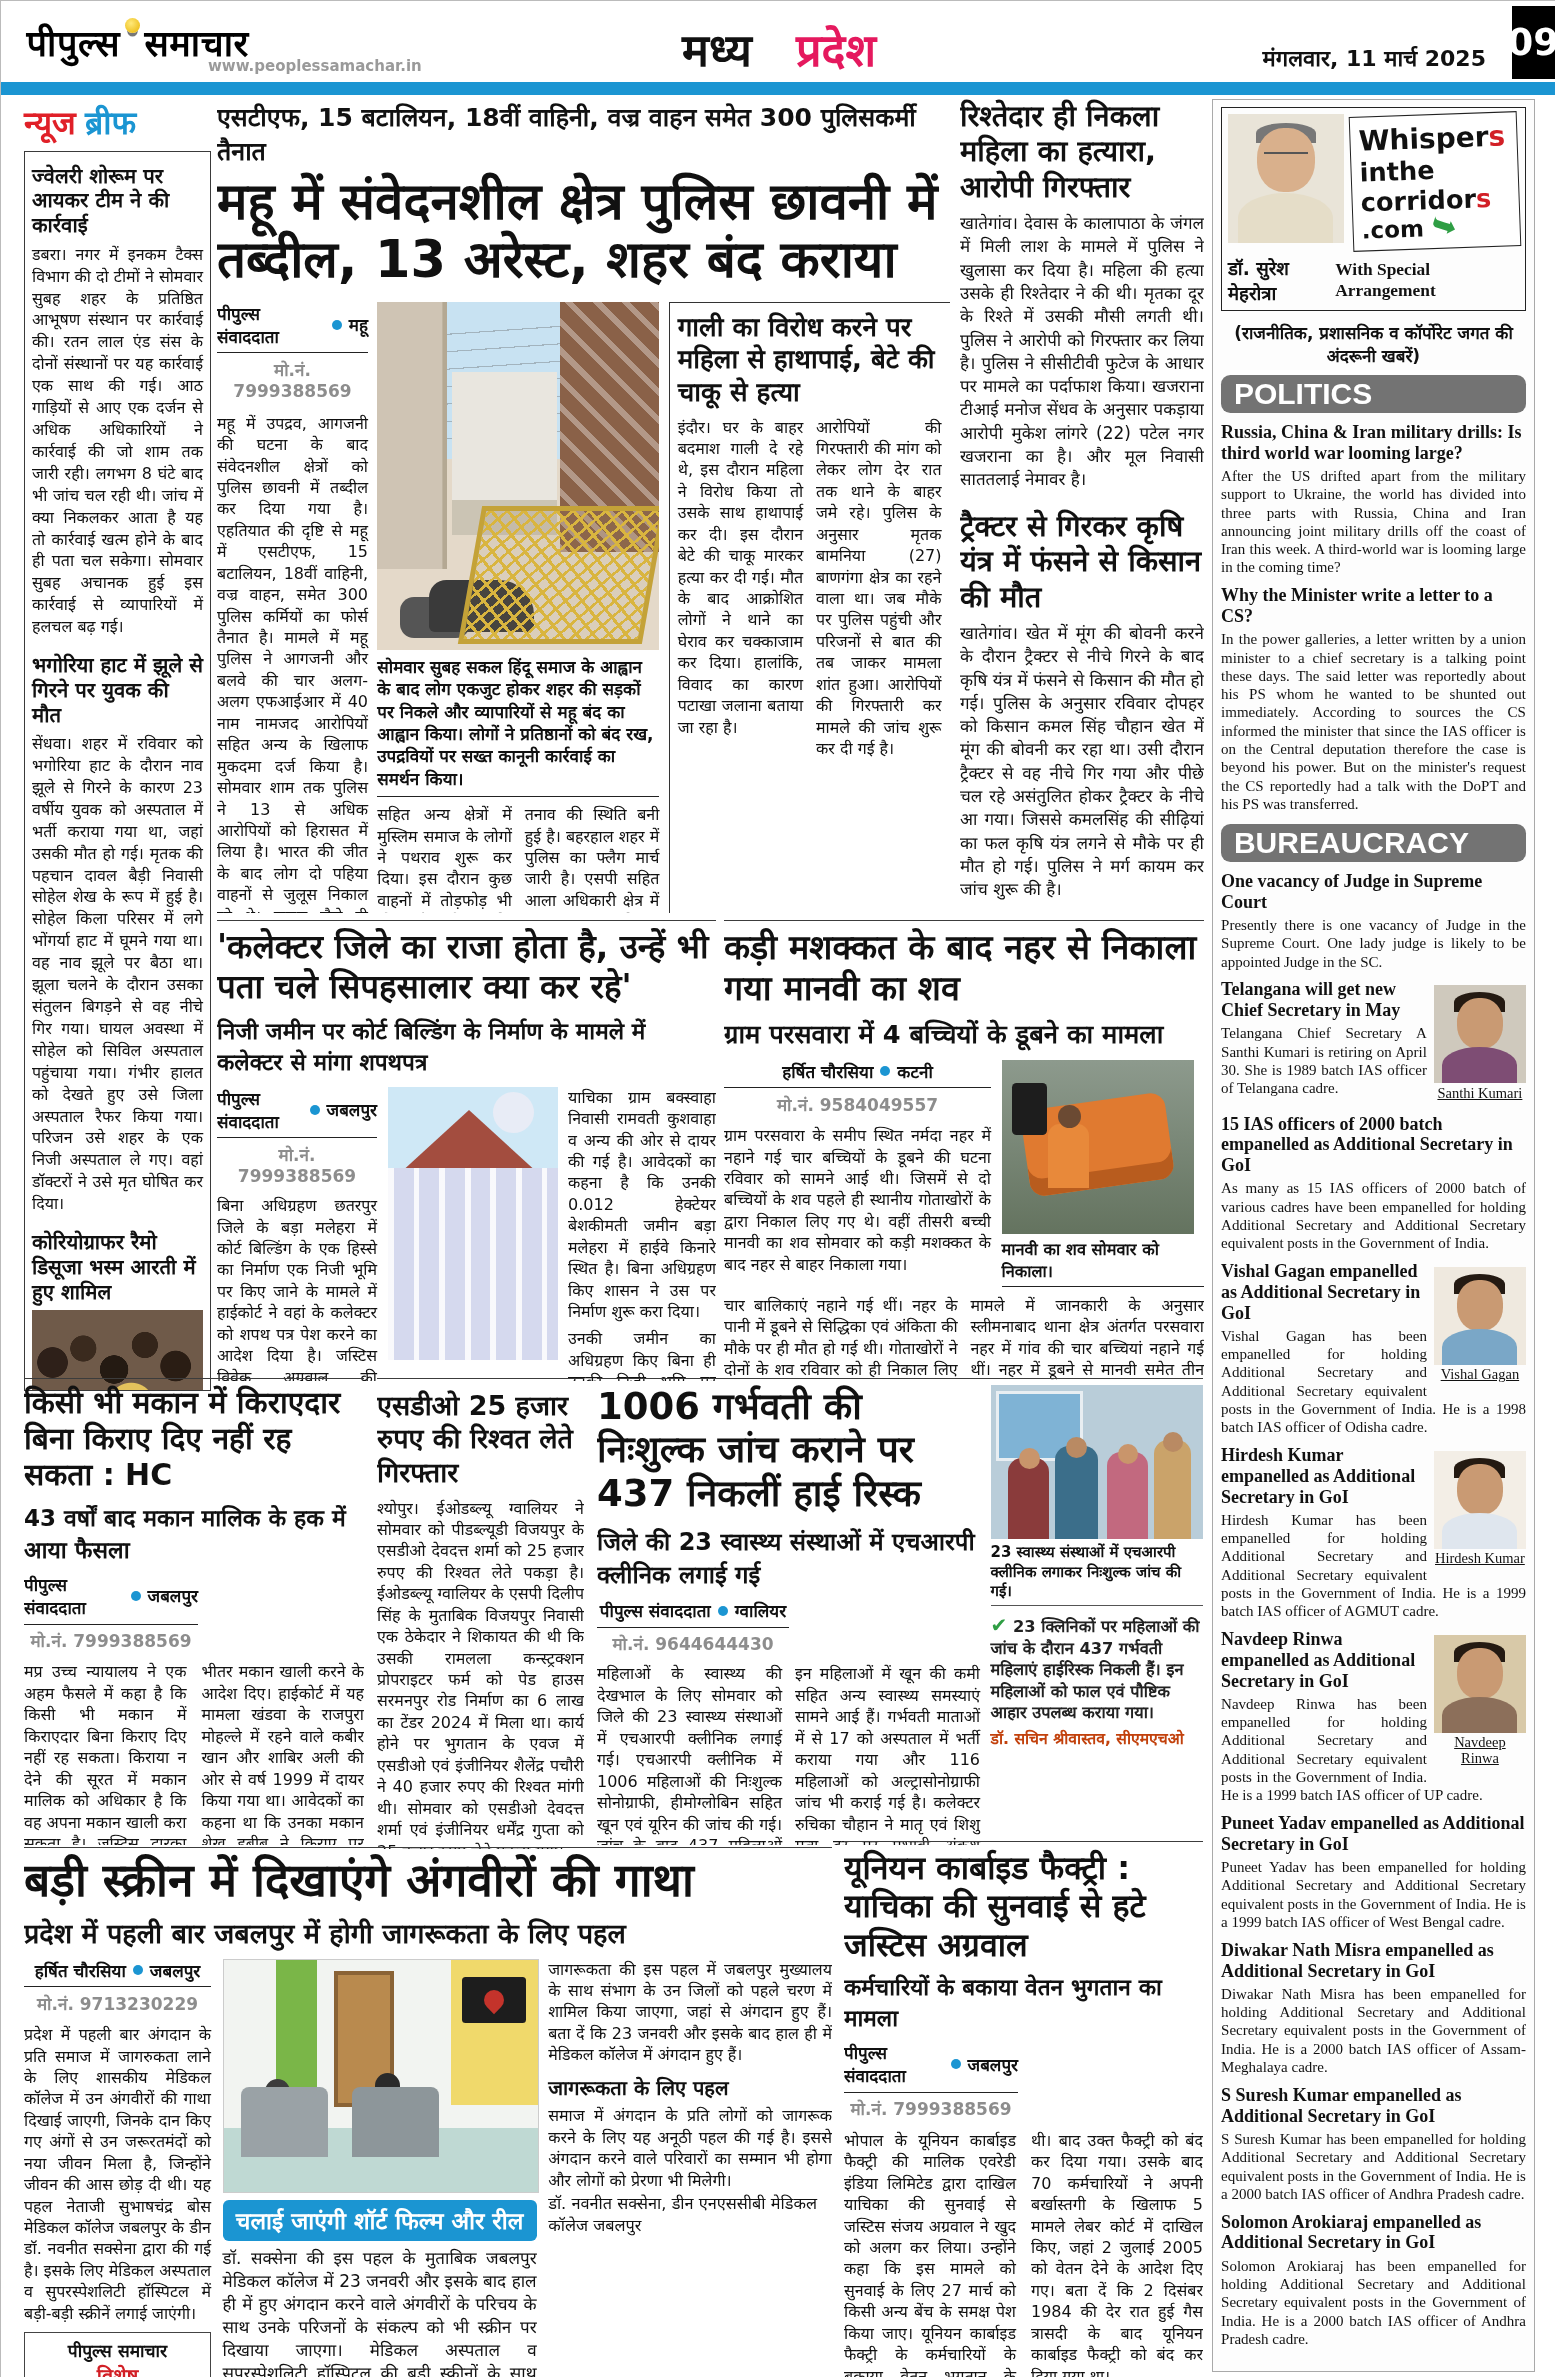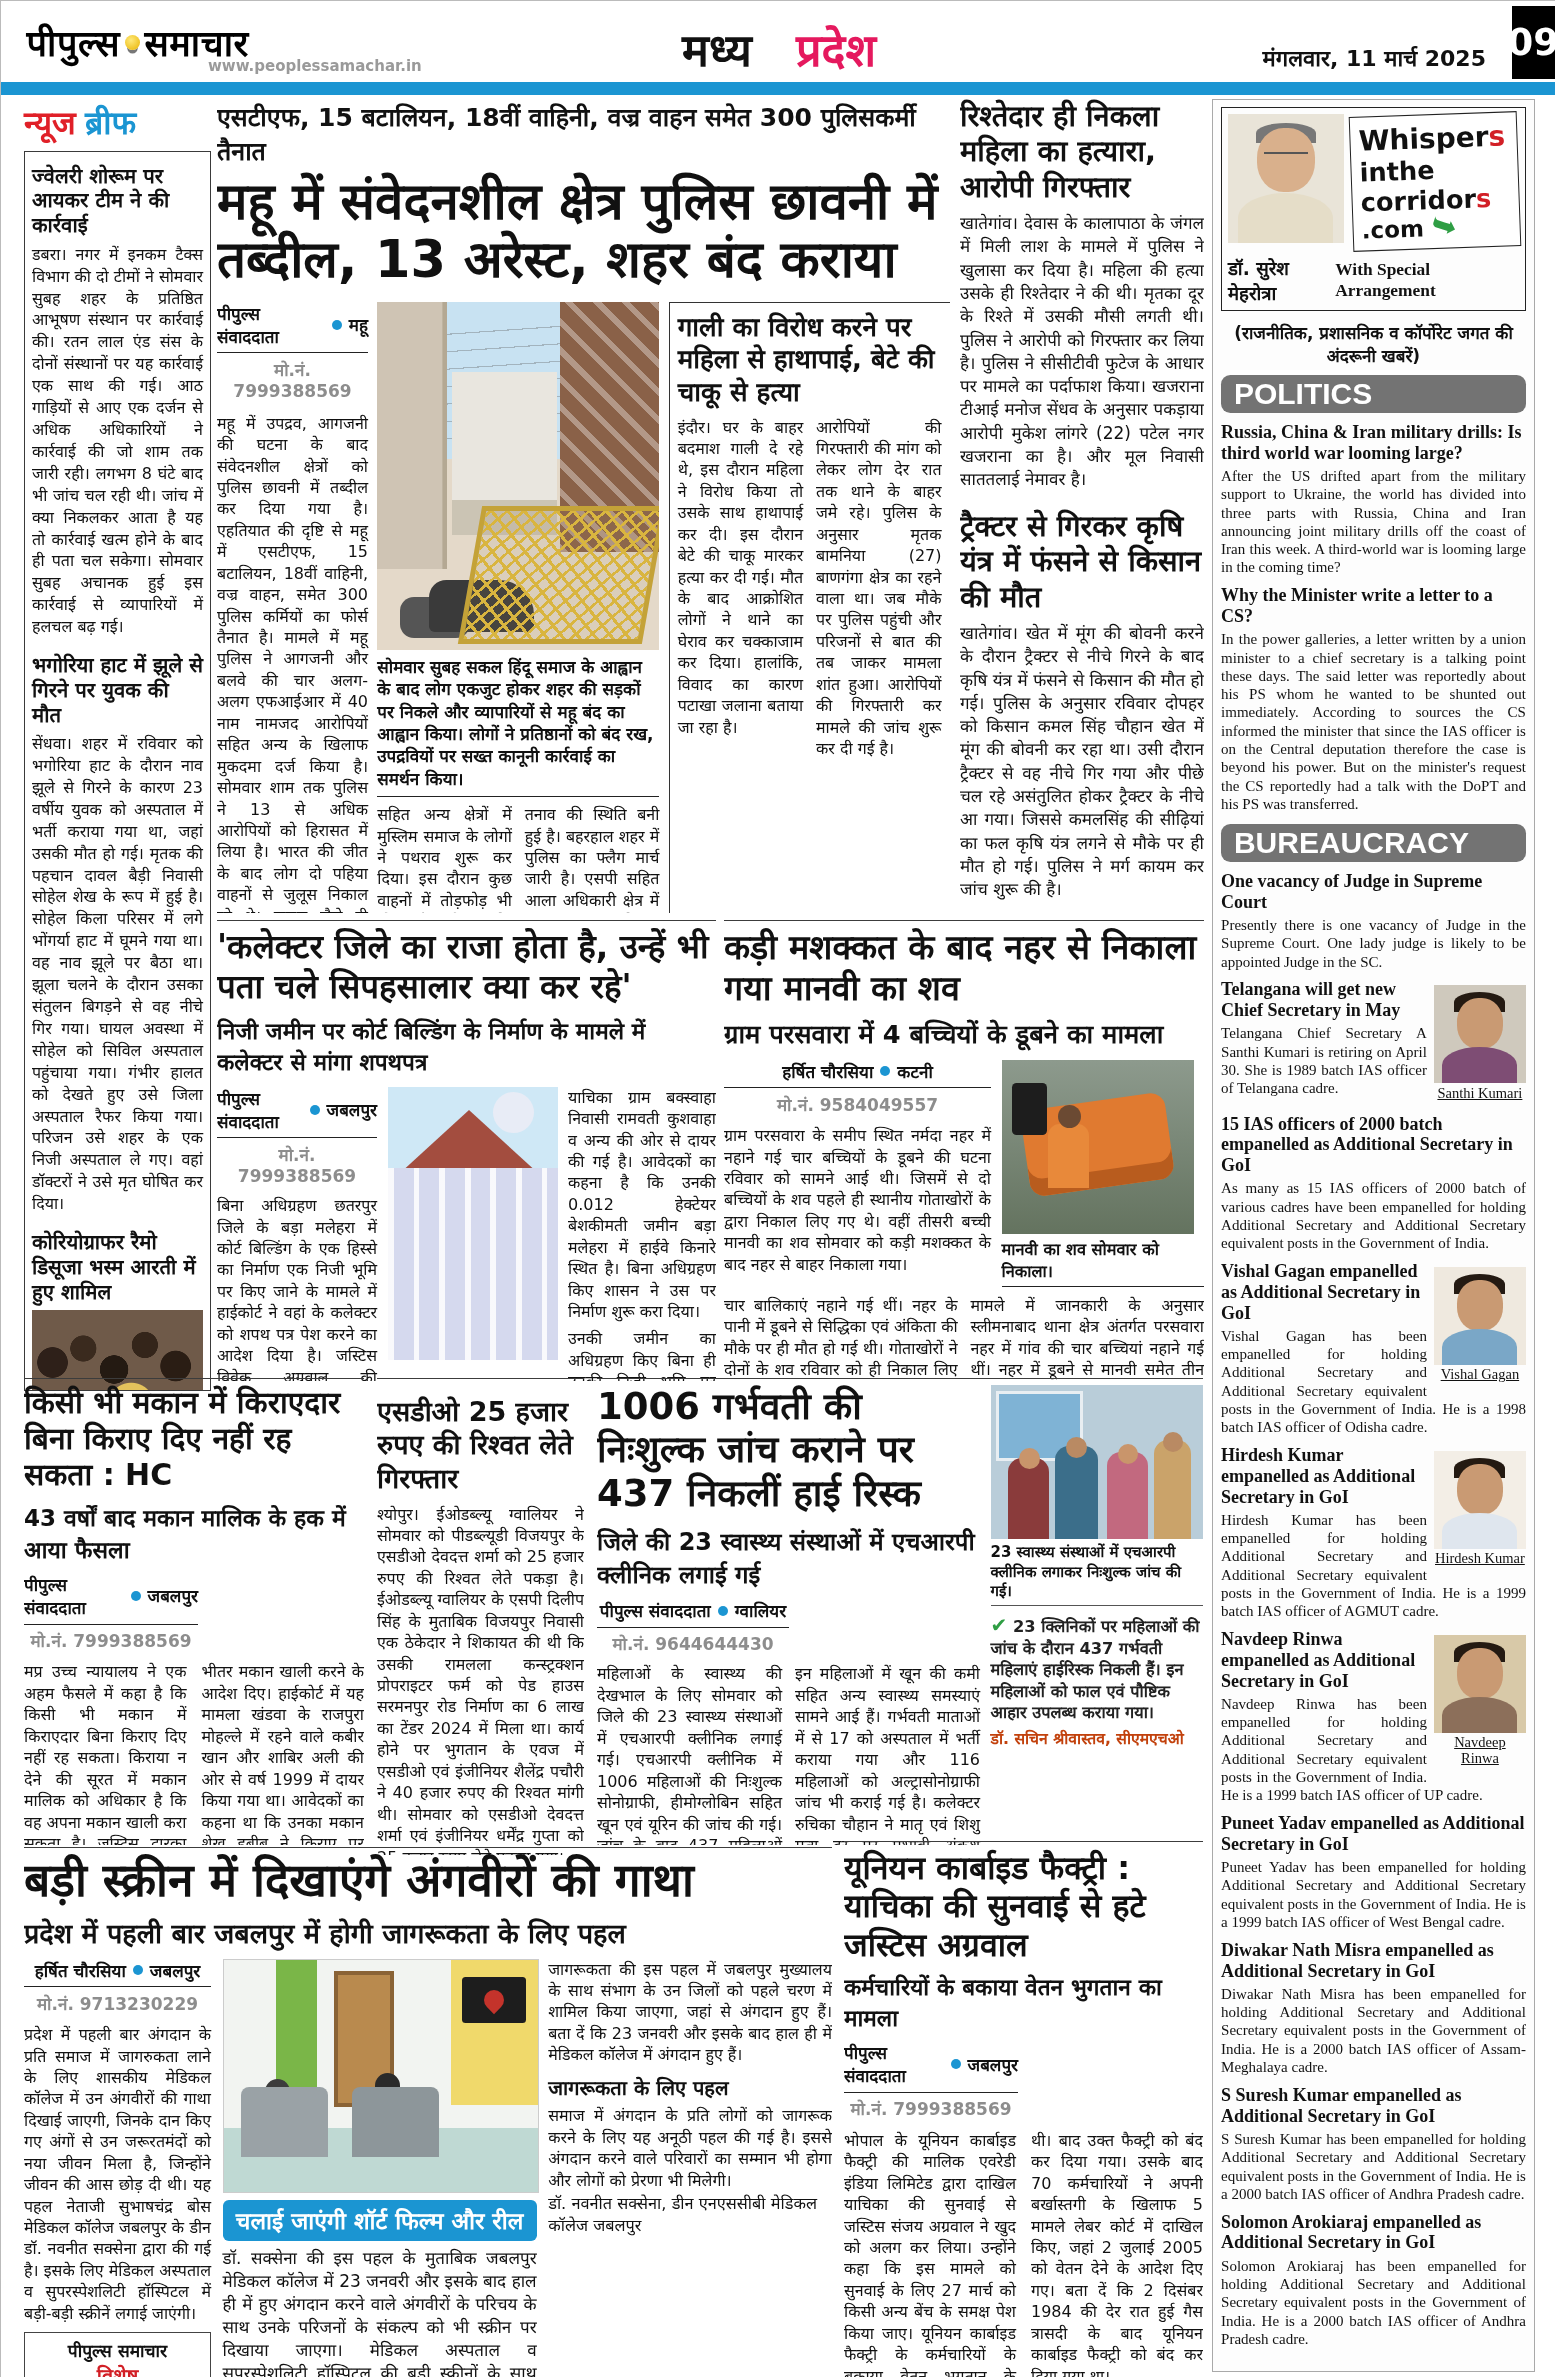--- a/index.html
+++ b/index.html
@@ -1,19 +1,19 @@
 <!DOCTYPE html>
 <html style="font-size:9.3px"><head>
 <meta charset="utf-8">
 <style>
   html,body{margin:0;padding:0;background:#e8e8e4;}
   .page{position:relative;width:1555px;height:2377px;background:#ffffff;font-family:"DejaVu Sans","Liberation Sans",sans-serif;color:#111;overflow:hidden;border:0.6px solid #bbb;}
   .abs{position:absolute;}
   
-  .logo{position:absolute;left:25.6px;top:17.4px;font-size:36px;font-weight:bold;color:#000;letter-spacing:0.6px;display:flex;align-items:center;gap:4.6px;}
+  .logo{position:absolute;left:25.6px;top:17.4px;font-size:36px;font-weight:bold;color:#000;letter-spacing:0.6px;display:flex;align-items:flex-start;gap:4.6px;}
   .bulb{width:15px;height:15px;border-radius:50%;background:radial-gradient(circle at 40% 35%,#ffe97a,#e8b200);box-shadow:0 5.8px 0 -2.3px #777;display:inline-block;}
   .website{position:absolute;left:207px;top:56px;font-size:15px;color:#9a9a9a;font-weight:bold;}
   .region{position:absolute;left:592px;top:17.4px;width:372px;text-align:center;font-size:45px;font-weight:bold;}
   .region .rd{color:#e5195e;margin-left:44px;}
   .mdate{position:absolute;right:70px;top:41px;font-size:22px;font-weight:bold;}
   .pagebox{position:absolute;right:1.2px;top:4.6px;width:43px;height:73px;background:#000;color:#fff;font-size:37px;font-weight:bold;display:flex;align-items:center;justify-content:center;}
   .bluebar{position:absolute;left:0;top:81px;width:1555px;height:12.8px;background:#1b95d2;}
   
   .jt{text-align:justify;}
   .byline{display:flex;align-items:center;justify-content:center;gap:7px;font-size:17px;font-weight:bold;border-bottom:1.7px solid #222;padding-bottom:4.6px;}
@@ -85,21 +85,21 @@
   .boat .man{position:absolute;left:46px;top:64px;width:41px;height:64px;background:#e8893a;border-radius:11.6px 11.6px 0 0;}
   .boat .head{position:absolute;left:56px;top:45px;width:23px;height:23px;border-radius:50%;background:#6b4a33;}
   .ncap{font-size:16.3px;font-weight:bold;margin-top:4.6px;border-bottom:1.7px solid #222;padding-bottom:3.5px;}
   .nbot{display:flex;gap:12.8px;margin-top:8.1px;}
   .nbot>div{flex:1;}
   
   .hc{left:23px;top:1377px;width:340px;height:460px;padding-top:5.8px;overflow:hidden;}
   .hch{font-size:30px;line-height:1.2;font-weight:bold;}
   .hcsub{font-size:23px;font-weight:bold;margin-top:8.1px;}
   
-  .sdo{left:376px;top:1377px;width:207px;height:460px;padding-top:16px;overflow:hidden;}
+  .sdo{left:376px;top:1377px;width:207px;height:460px;padding-top:10px;overflow:hidden;}
   .sh{font-size:27px;line-height:1.24;font-weight:bold;margin-bottom:8.1px;}
   
   .preg{left:596px;top:1377px;width:606px;height:460px;padding-top:5.8px;overflow:hidden;}
   .preg-top{display:flex;gap:10.5px;}
   .pleft{width:383px;flex:0 0 auto;}
   .ph{font-size:37px;line-height:1.18;font-weight:bold;}
   .psub{font-size:24px;font-weight:bold;margin-top:8.1px;}
   .pright{flex:1;}
   .clinic{position:relative;width:100%;height:154px;background:#b9cdd9;overflow:hidden;}
   .clinic .win{position:absolute;left:5.8px;top:5.8px;width:81px;height:64px;background:#7fb3d5;border:3.5px solid #e8eef2;}

